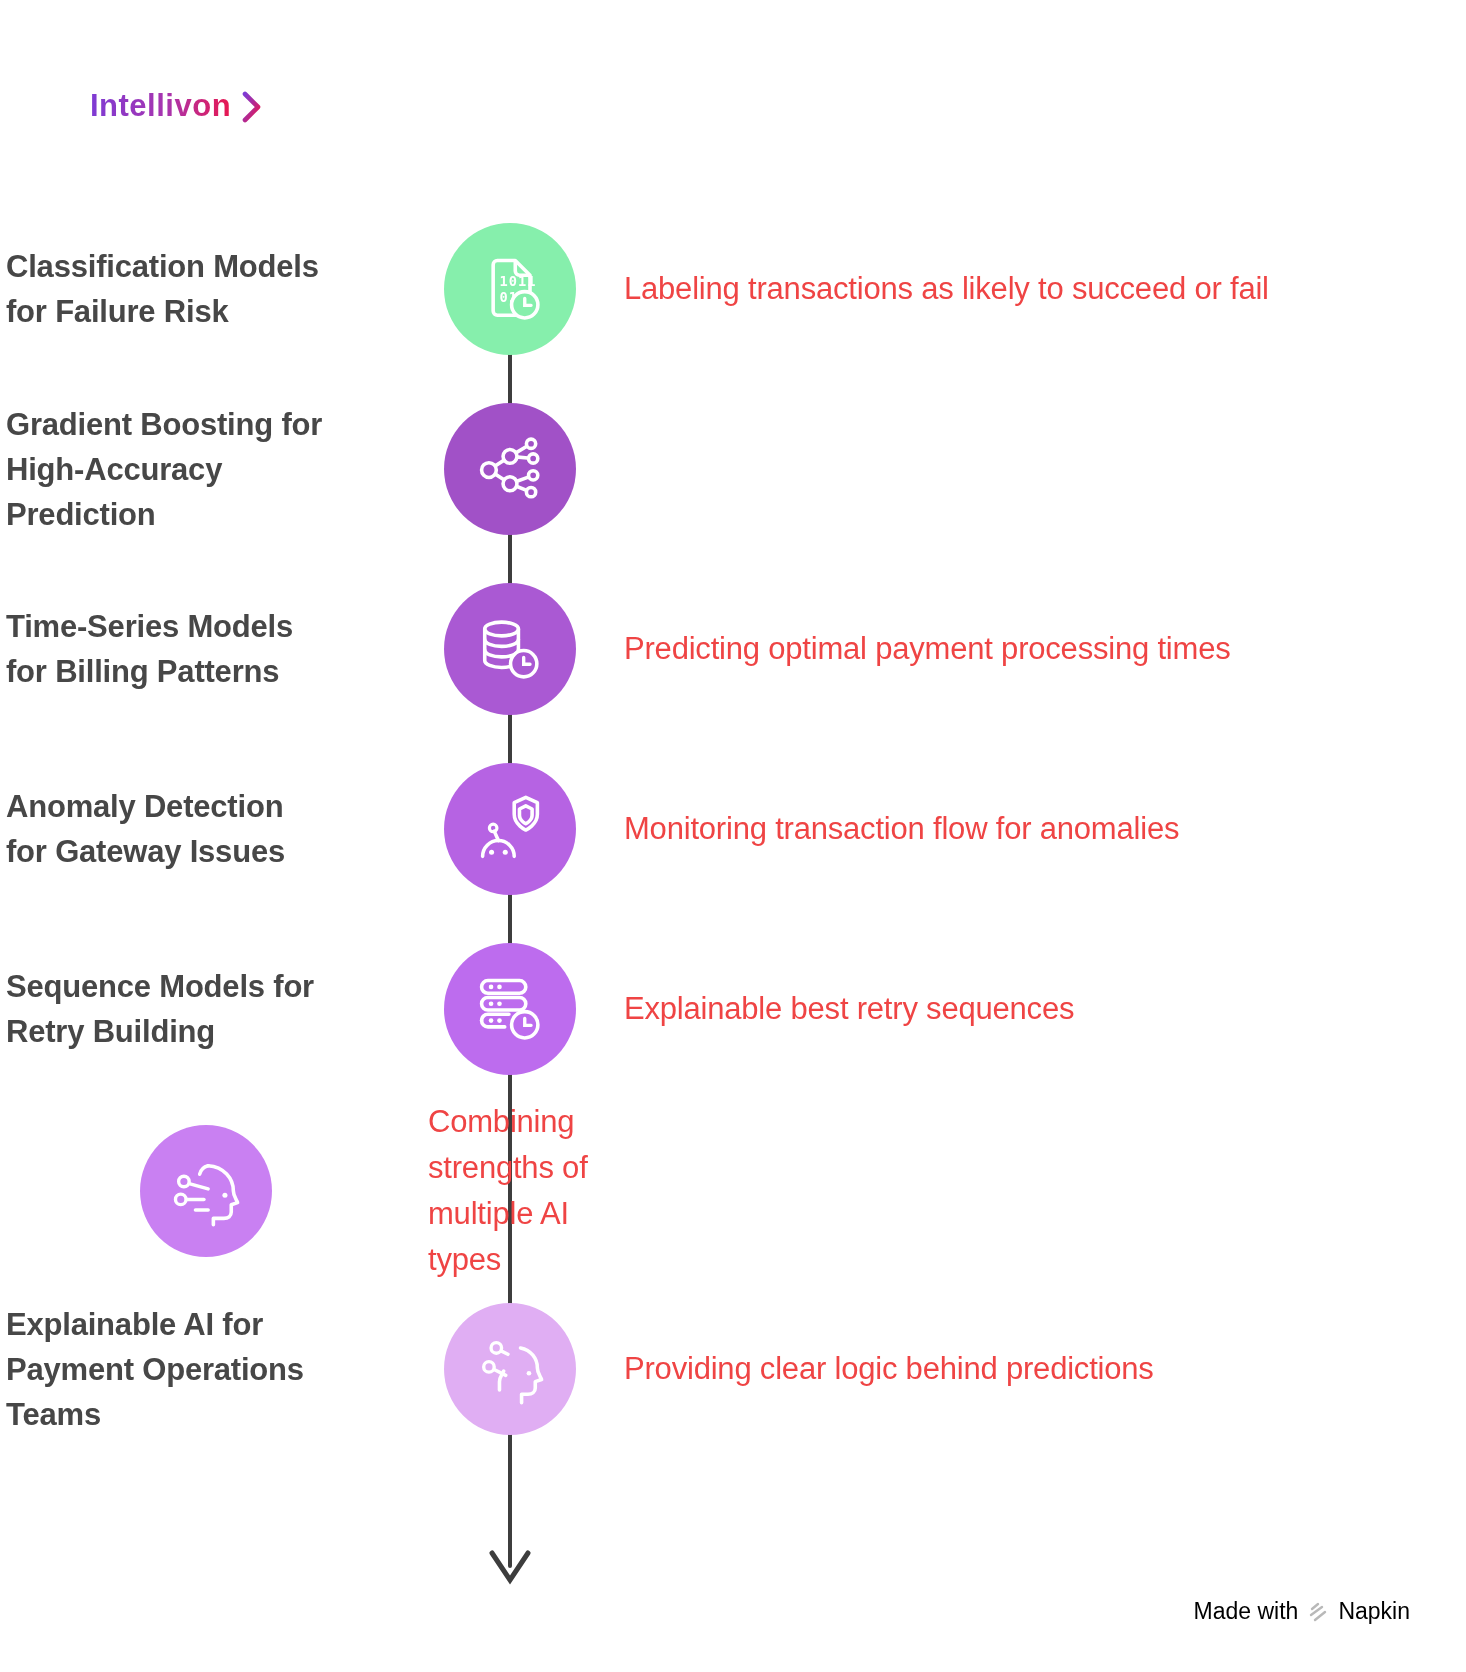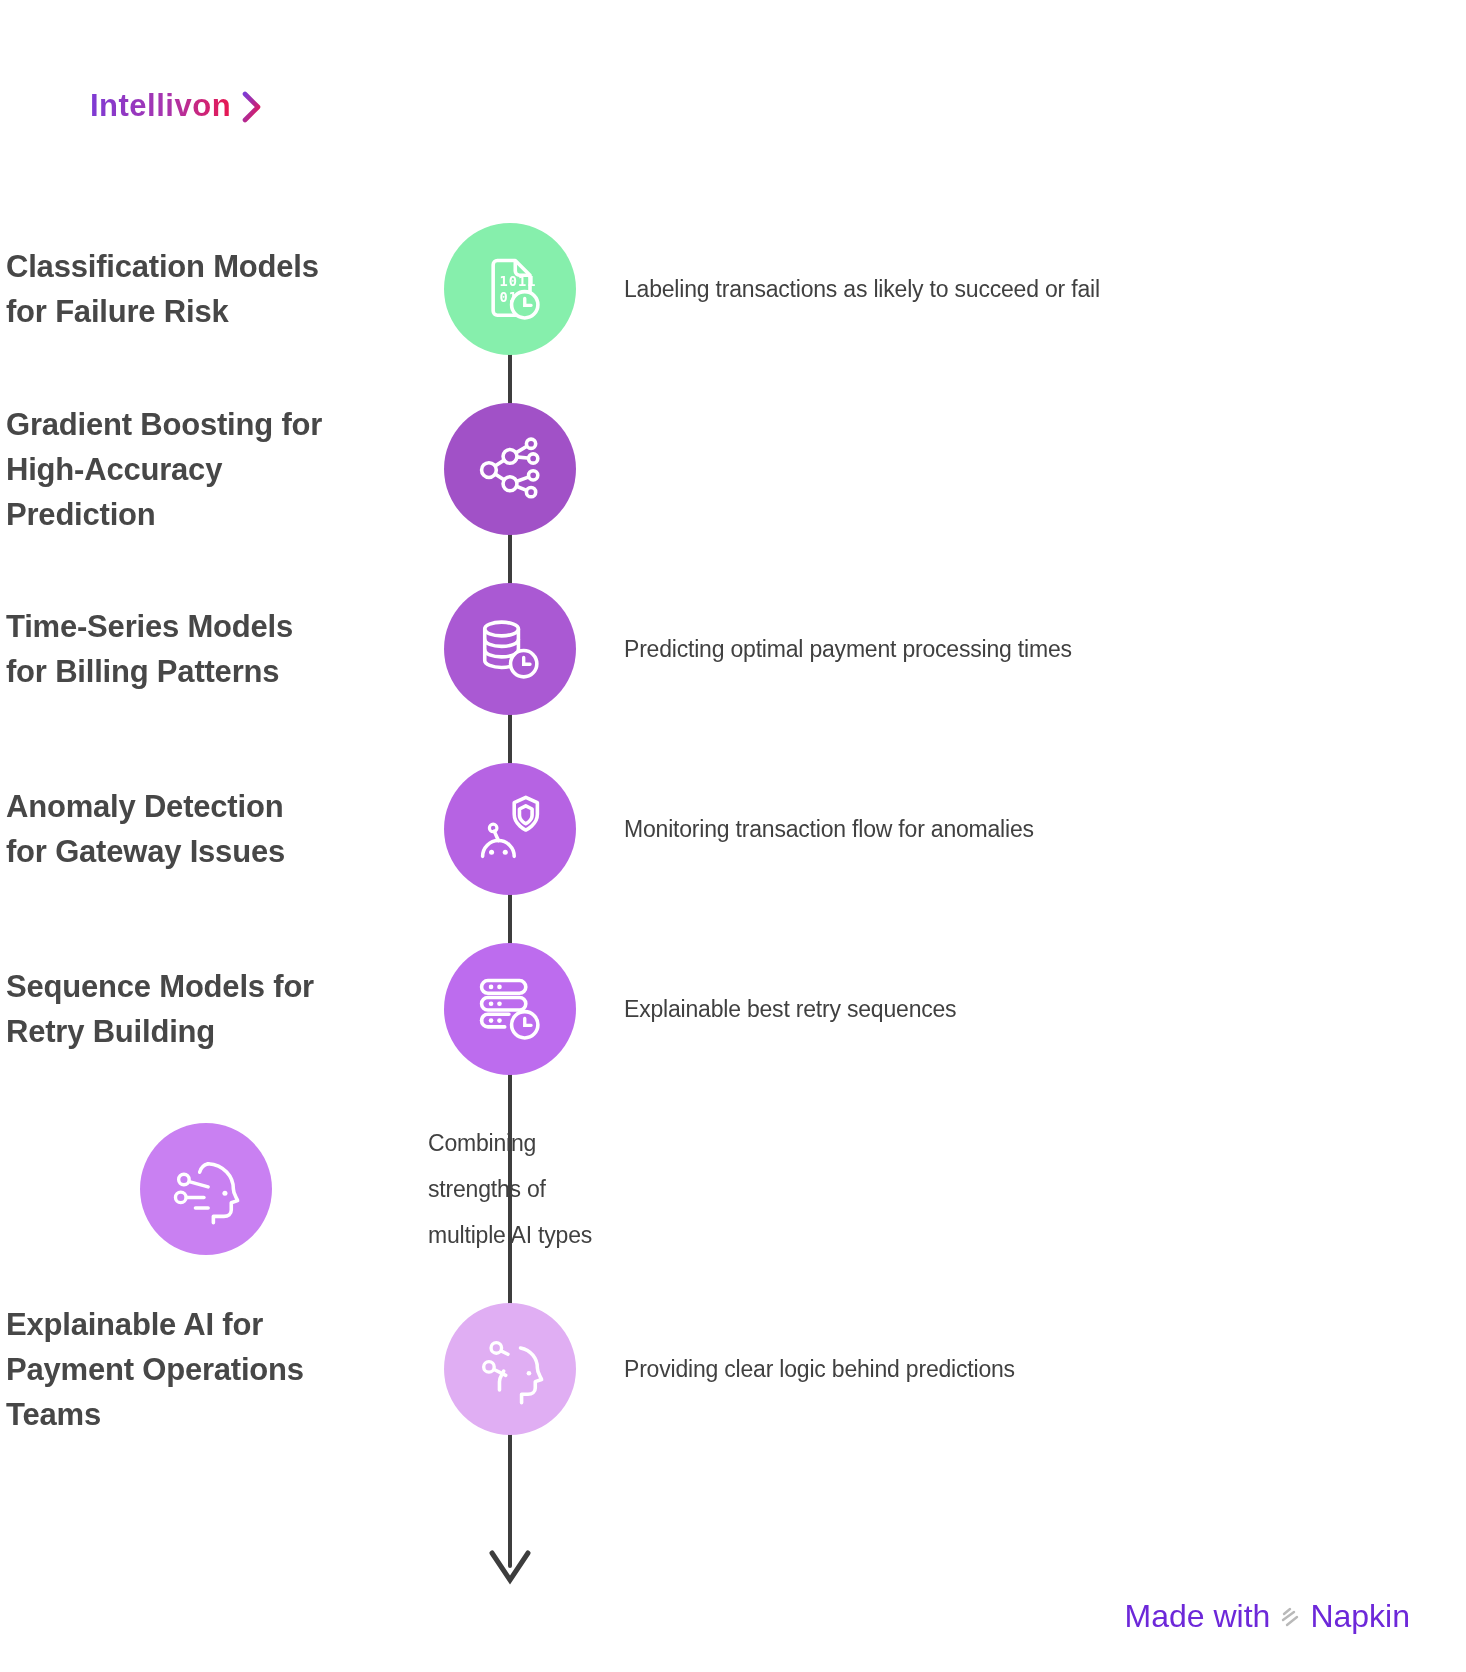--- a/index.html
+++ b/index.html
@@ -30,27 +30,27 @@
     text-align:left; font-weight:bold; font-size:31px; line-height:45px;
     color:#474747; white-space:pre-line; letter-spacing:-.2px;padding-left:6px;
   }
   .circle {
     position:relative; z-index:2; justify-self:center;
     width:132px; height:132px; border-radius:50%;
     background:currentColor; display:flex; align-items:center; justify-content:center;
   }
   .circle svg { display:block; }
   .desc {
-    font-size:23px; line-height:46px; color:#404040; padding-left:16px; max-width:740px;
+    font-size:31px; line-height:46px; color:#ef4444; padding-left:16px; max-width:740px;
     letter-spacing:-.2px;
   }
 
   
   .footer { position:absolute; top:1598px; right:56px; display:flex; align-items:center; gap:9px; color:#b9b9b9; }
-  .footer-text { font-size:32px; color:#6d28d9; }
+  .footer-text { font-size:23px; color:#000000; }
 </style>
 </head>
 <body>
 
 <div class="canvas">
 
   <div class="logo">
     <span class="logo-text">Intellivon</span>
     <svg class="logo-chevron" width="22" height="34" viewBox="0 0 22 34">
       <defs>

